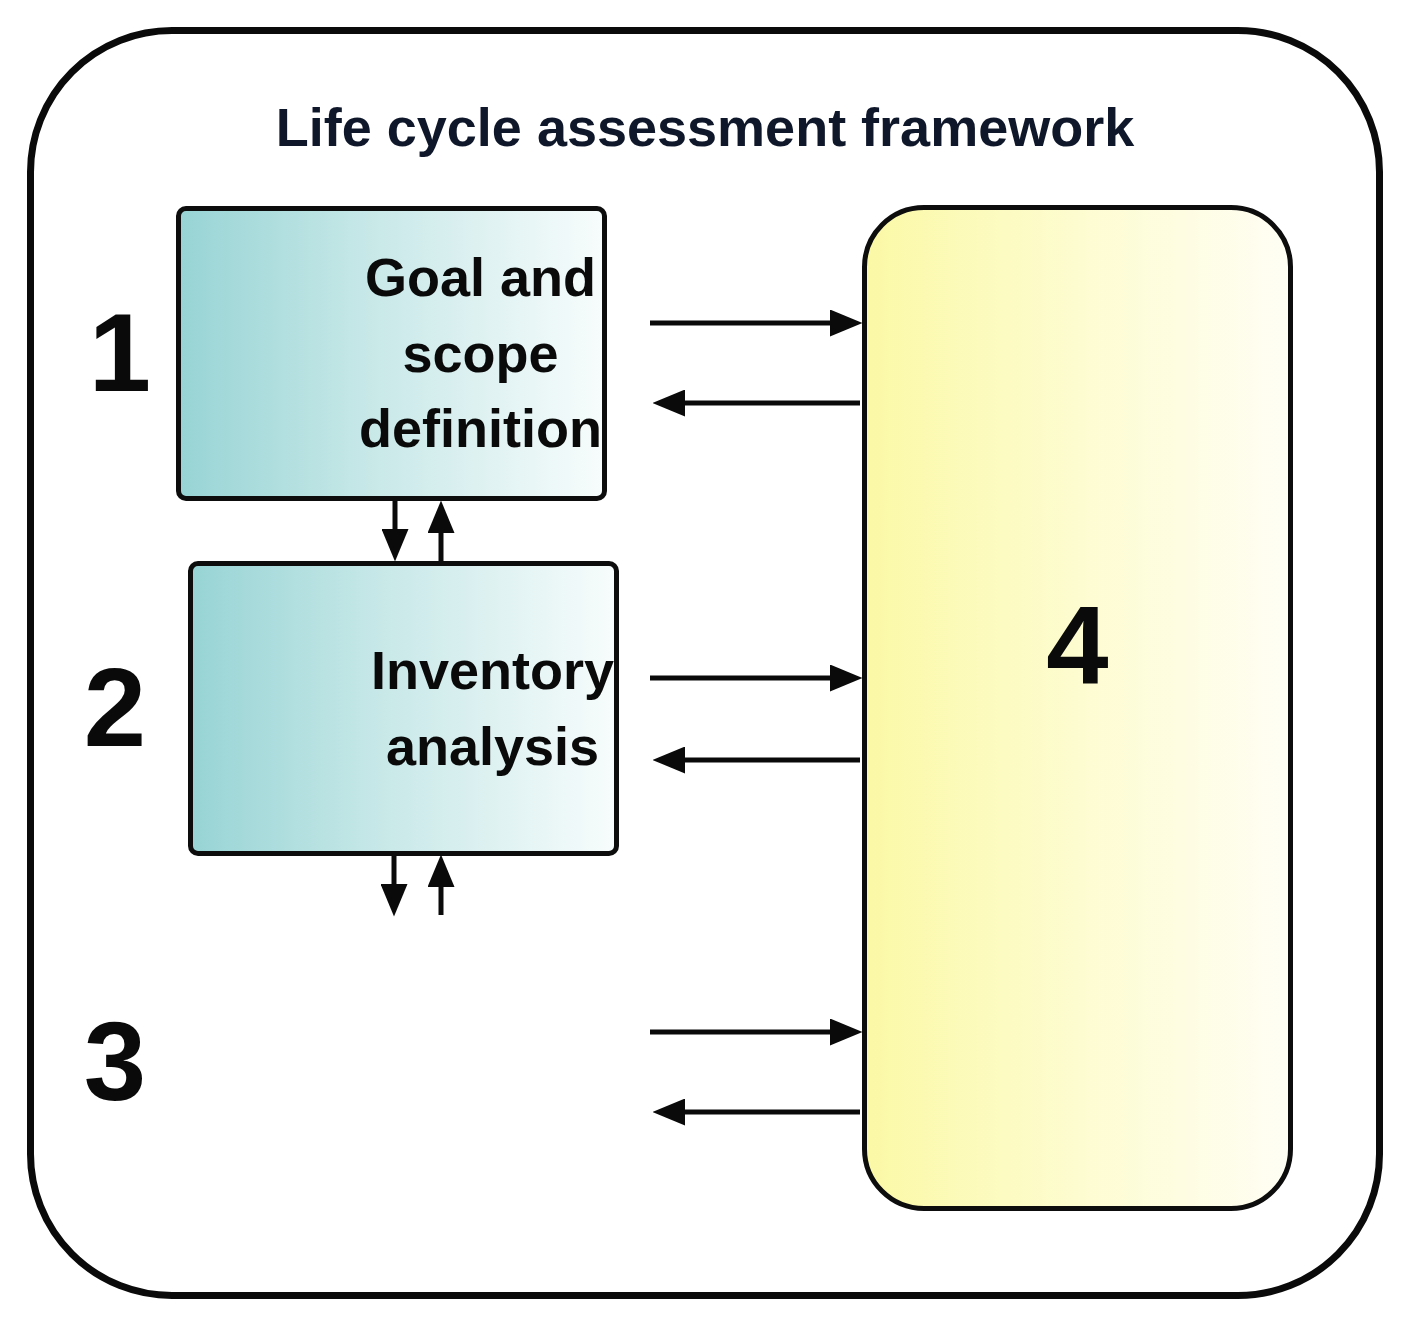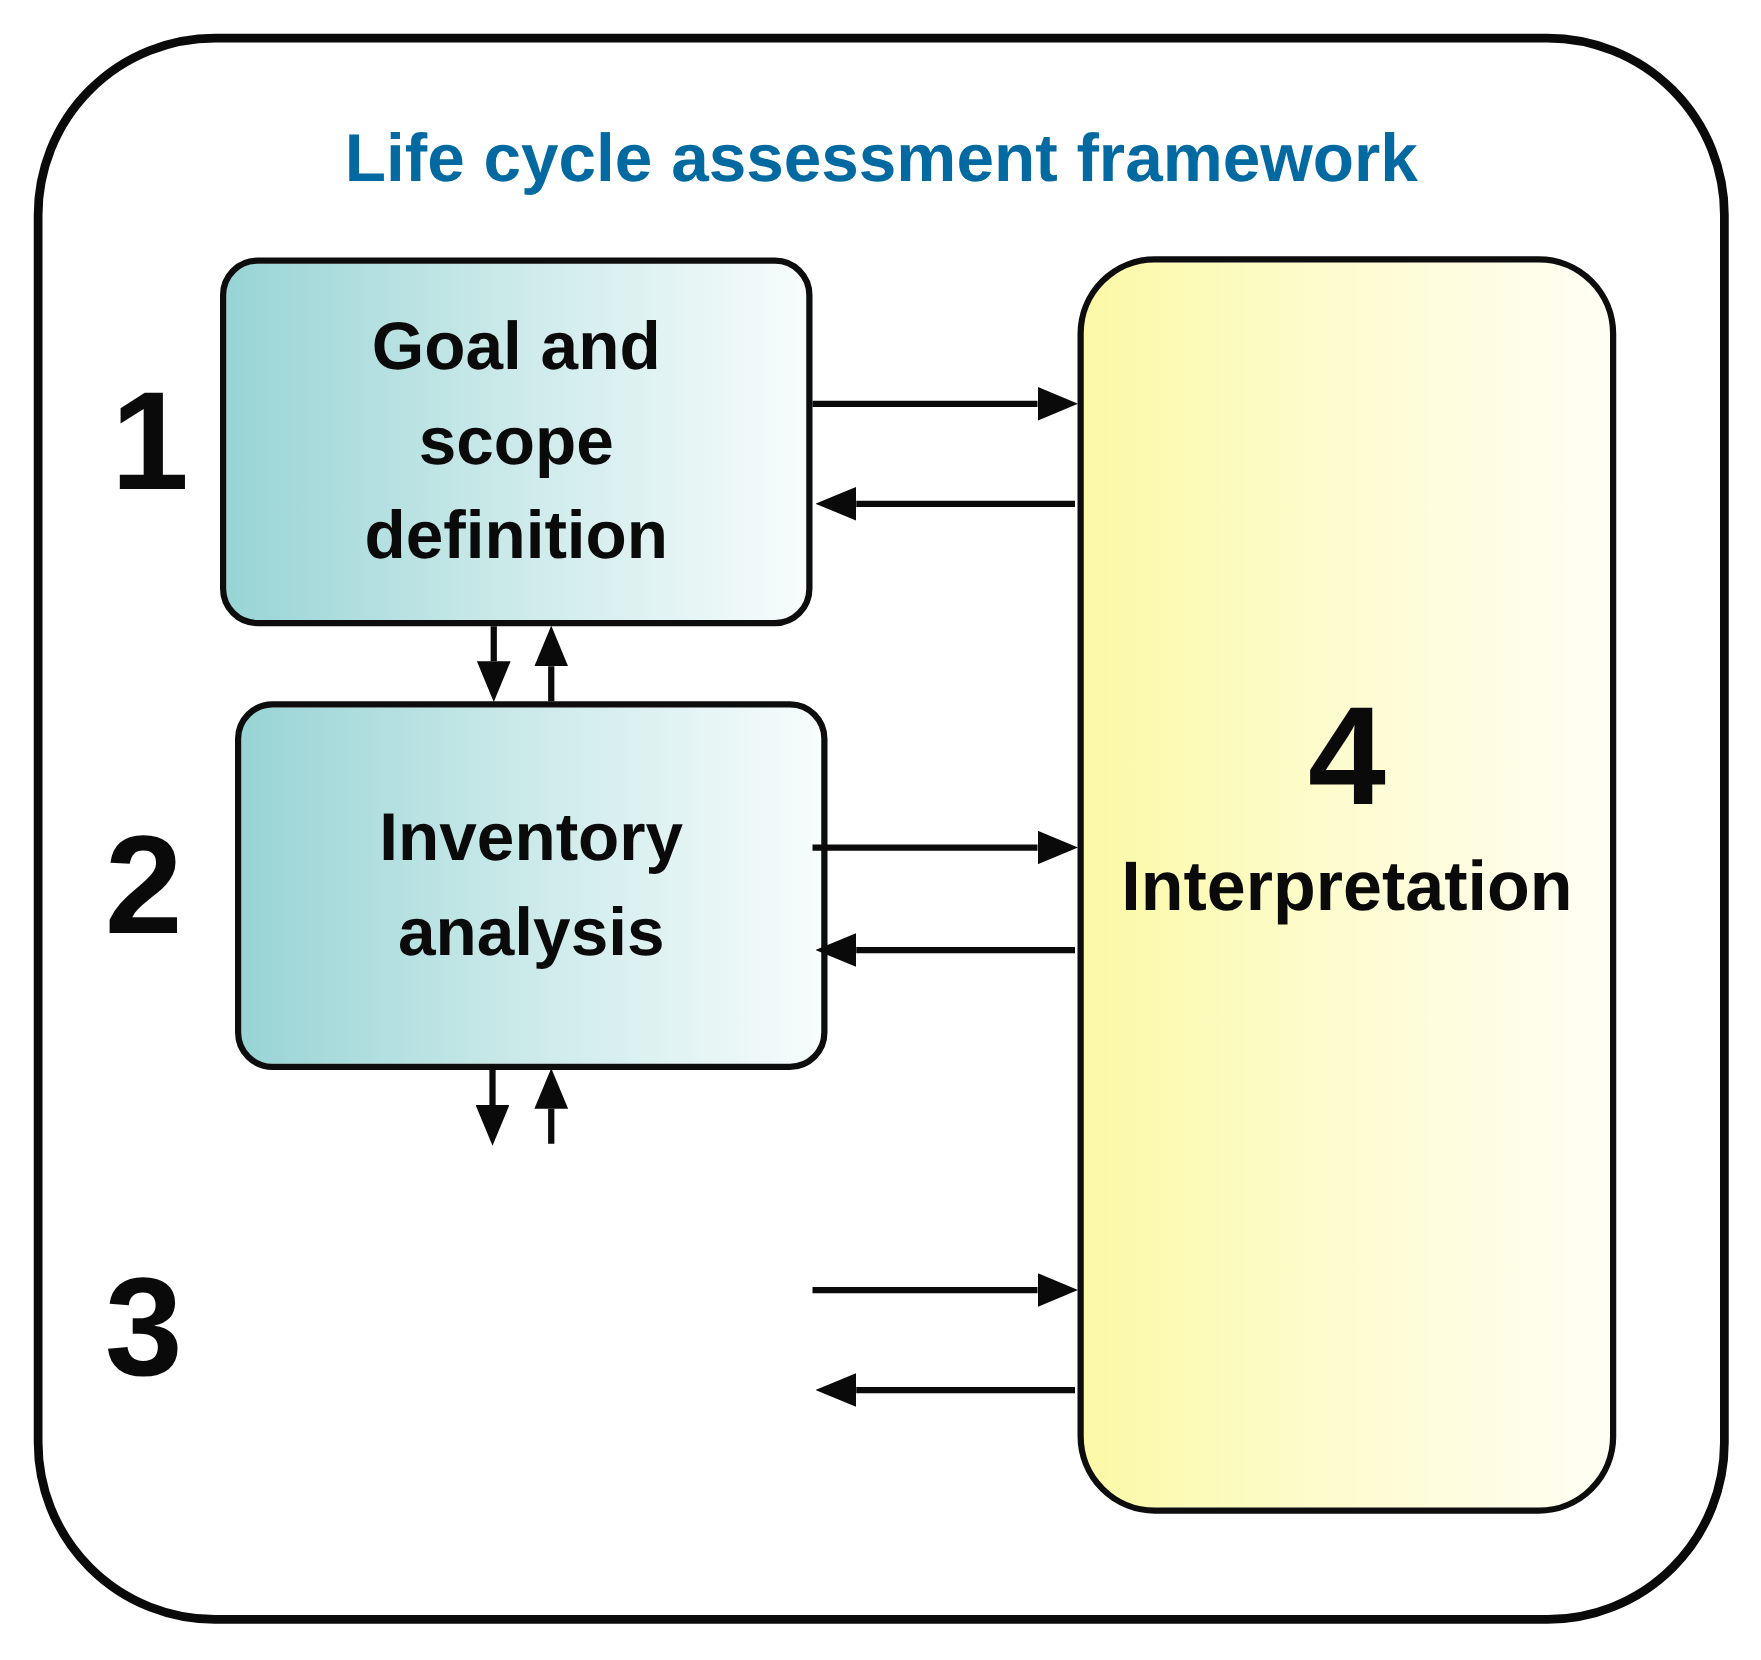--- a/index.html
+++ b/index.html
@@ -31,38 +31,39 @@
     background: transparent;
   }
   .title {
     position: absolute;
     left: 27px;
     top: 96px;
     width: 1356px;
     text-align: center;
     font-size: 54px;
     font-weight: bold;
-    color: #0369a1;
+    color: #0f172a;
     letter-spacing: 0px;
   }
   .box {
     position: absolute;
     box-sizing: border-box;
     border: 5px solid #0d0d0d;
     display: flex;
     align-items: center;
     justify-content: center;
     text-align: center;
   }
   .teal {
     left: 176px;
-    width: 474px;
+    width: 431px;
     height: 295px;
-    border-radius: 30px;
+    border-radius: 10px;
     background: linear-gradient(90deg, #98d4d5 0%, #c8e8e8 45%, #f7fcfc 100%);
+    justify-content: flex-end;
   }
   .b1 { top: 206px; }
   .b2 { top: 561px; margin-left: 12px; }
   .b3 { top: 915px; }
   .box-label {
     font-size: 54px;
     font-weight: bold;
     color: #0a0a0a;
     line-height: 1.4;
     white-space: pre-line;
@@ -136,21 +137,20 @@
 
   <div class="box teal b2">
     <span class="box-label">Inventory
 analysis</span>
   </div>
 
 
   <div class="box yellow">
     <div class="stack">
       <div class="num4">4</div>
-      <div class="interp-label">Interpretation</div>
     </div>
   </div>
 
   <svg class="arrows" viewBox="0 0 1409 1328">
     <defs>
       <marker id="head" markerWidth="6.5" markerHeight="5.4" refX="0" refY="2.7" orient="auto" markerUnits="strokeWidth">
         <polygon points="0 0, 6.5 2.7, 0 5.4" fill="#0a0a0a"></polygon>
       </marker>
     </defs>
 

